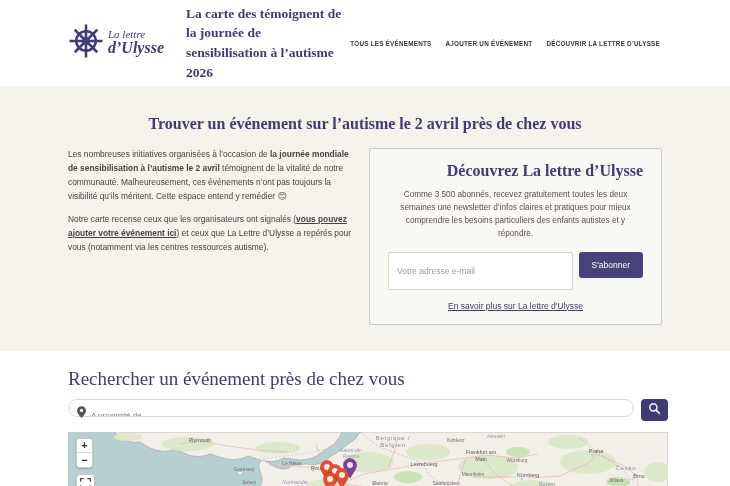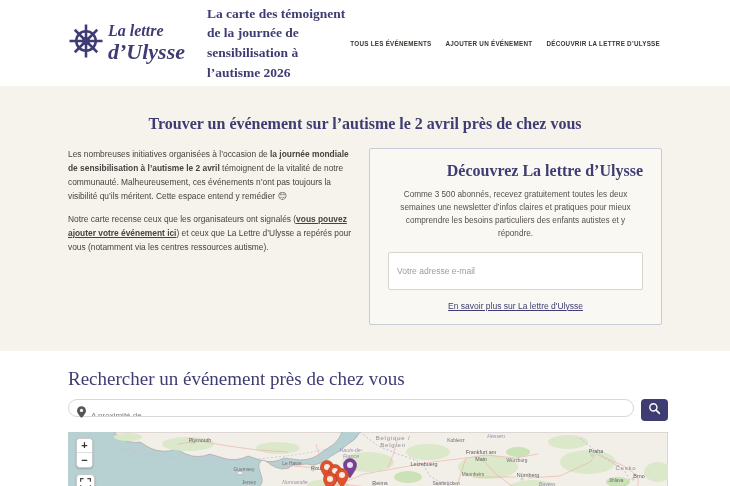--- a/index.html
+++ b/index.html
@@ -8,22 +8,22 @@
   }
   *{margin:0;padding:0;box-sizing:border-box;}
   html,body{width:730px;height:486px;overflow:hidden;background:#fff;
     font-family:"Liberation Sans","DejaVu Sans",sans-serif;color:var(--body-text);}
   .serif{font-family:"Liberation Serif","DejaVu Serif",serif;}
 
   
   .header{height:86px;background:#fff;display:flex;align-items:center;padding:0 70px 0 68px;}
   .logo{display:flex;align-items:center;gap:4px;color:var(--accent);cursor:pointer;}
   .logo-text{font-family:"Liberation Serif","DejaVu Serif",serif;font-style:italic;line-height:1.05;}
-  .logo-line1{font-size:16px;font-weight:700;display:block;}
-  .logo-line2{font-size:22px;font-weight:700;display:block;}
+  .logo-line1{font-size:11px;font-weight:400;display:block;}
+  .logo-line2{font-size:16px;font-weight:700;display:block;}
   .site-title{margin-left:22px;width:252px;font-size:13.5px;font-weight:700;color:var(--accent);line-height:1.45;}
   .nav{margin-left:auto;display:flex;gap:14px;align-items:center;}
   .nav a{font-size:6.3px;font-weight:700;letter-spacing:.25px;color:var(--nav-text);text-decoration:none;text-transform:uppercase;white-space:nowrap;cursor:pointer;}
 
   
   .hero{background:var(--hero-bg);padding:16px 0 26px;}
   .hero h1{text-align:center;font-size:16px;font-weight:700;color:var(--accent);margin:13px 0 15px;}
   .hero-cols{margin-left:68px;width:594px;display:flex;gap:10px;align-items:flex-start;}
   .intro{width:291px;font-size:8.4px;line-height:1.64;color:var(--body-text);}
   .intro p{margin-bottom:9px;}
@@ -116,20 +116,21 @@
       <p>
         <span>Notre carte recense ceux que les organisateurs ont signalés (</span><a>vous pouvez ajouter votre événement ici</a><span>) et ceux que La Lettre d’Ulysse a repérés pour vous (notamment via les centres ressources autisme).</span>
       </p>
     </div>
 
     <div class="newsletter">
       <h2 class="serif">Découvrez La lettre d’Ulysse</h2>
       <p class="desc">Comme 3 500 abonnés, recevez gratuitement toutes les deux semaines une newsletter d’infos claires et pratiques pour mieux comprendre les besoins particuliers des enfants autistes et y répondre.</p>
       <div class="nl-form">
         <input type="email" placeholder="Votre adresse e-mail" style="">
+        <button>S'abonner</button>
       </div>
       <a class="nl-more">En savoir plus sur La lettre d'Ulysse</a>
     </div>
   </div>
 </div>
 
 <div class="search-section">
   <h2 class="serif">Rechercher un événement près de chez vous</h2>
   <div class="search-row">
     <div class="search-input-wrap">

